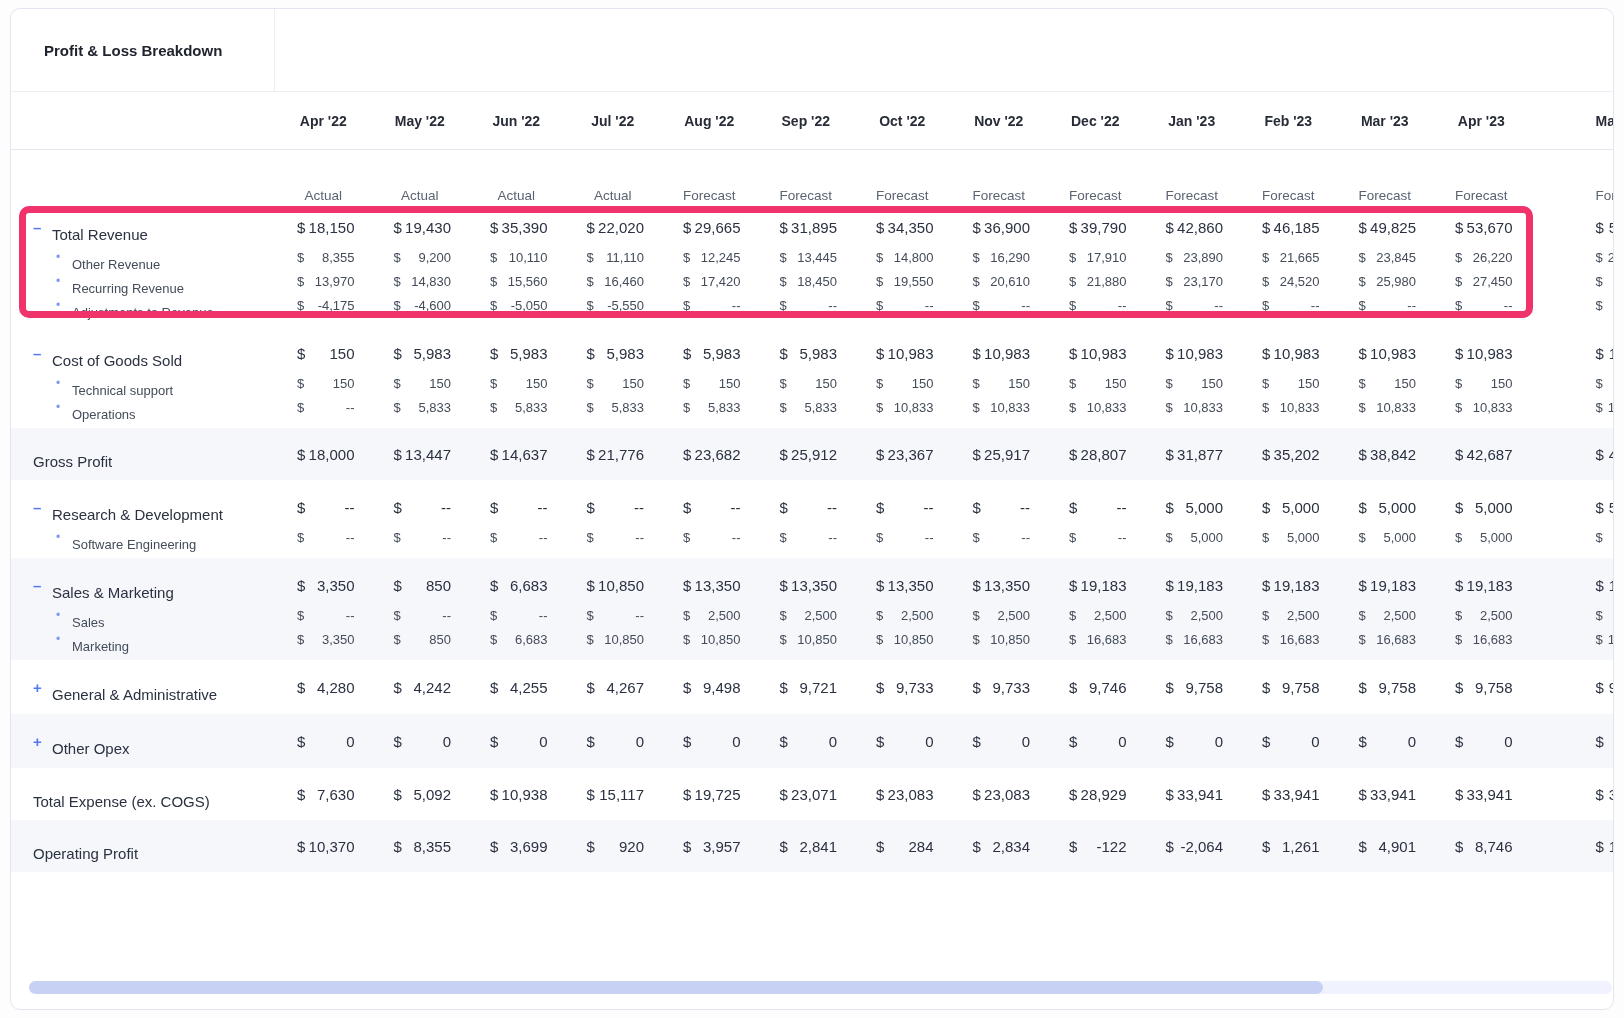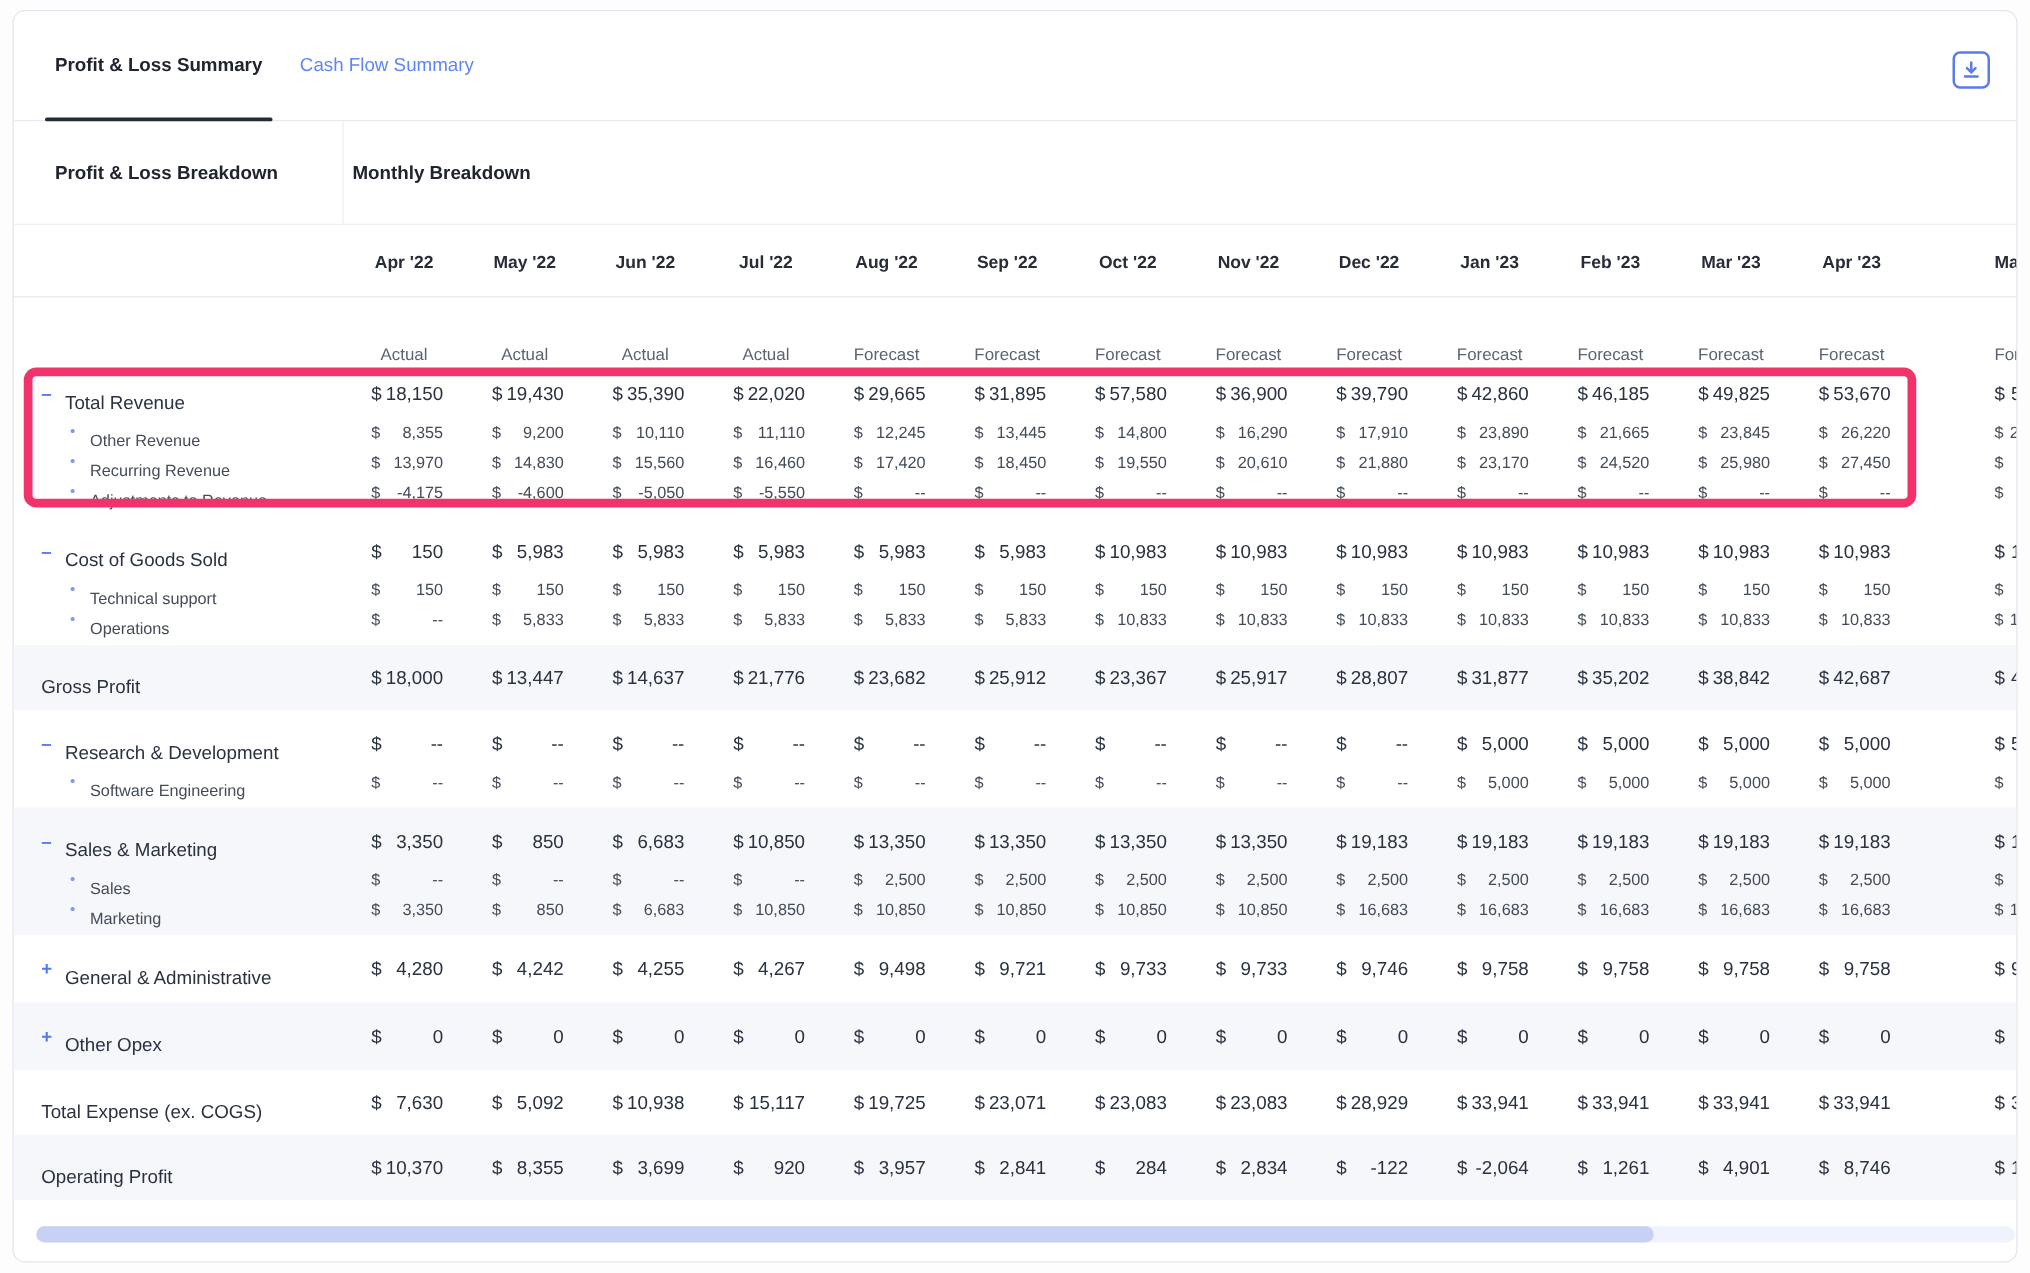--- a/index.html
+++ b/index.html
@@ -54,34 +54,23 @@
 
   
   .hscrollbar { position:absolute; left:18px; bottom:15px; width:1583px; height:13px; background:#f0f3fd; border-radius:7px; }
   .hscrollbar .thumb { position:absolute; left:0; top:0; height:13px; width:1294px; background:#c7d1f4; border-radius:7px; cursor:pointer; }
 </style>
 </head>
 <body>
 
 <div class="card">
 
-  <div class="tabs-bar">
-    <div class="tab active">Profit &amp; Loss Summary</div>
-    <div class="tab inactive">Cash Flow Summary</div>
-    <div class="download-btn">
-      <svg width="16" height="16" viewBox="0 0 16 16">
-        <path d="M8 2 V9.5 M4.6 6.5 L8 10 L11.4 6.5" stroke="#5b7be8" stroke-width="2" fill="none" stroke-linecap="round" stroke-linejoin="round"></path>
-        <path d="M3 13.2 H13" stroke="#5b7be8" stroke-width="2" fill="none" stroke-linecap="round"></path>
-      </svg>
-    </div>
-  </div>
 
   <div class="breakdown-row">
     <div class="bd-left">Profit &amp; Loss Breakdown</div>
-    <div class="bd-right">Monthly Breakdown</div>
   </div>
 
   <div class="table-area" id="table-area">
       <div class="trow months-row">
         <div class="lcell"></div>
         <div class="mcell">Apr '22</div>
         <div class="mcell">May '22</div>
         <div class="mcell">Jun '22</div>
         <div class="mcell">Jul '22</div>
         <div class="mcell">Aug '22</div>
@@ -138,21 +127,21 @@
           <div class="cell">
             <div class="cur">$</div>
             <div class="num">29,665</div>
           </div>
           <div class="cell">
             <div class="cur">$</div>
             <div class="num">31,895</div>
           </div>
           <div class="cell">
             <div class="cur">$</div>
-            <div class="num">57,580</div>
+            <div class="num">34,350</div>
           </div>
           <div class="cell">
             <div class="cur">$</div>
             <div class="num">36,900</div>
           </div>
           <div class="cell">
             <div class="cur">$</div>
             <div class="num">39,790</div>
           </div>
           <div class="cell">

